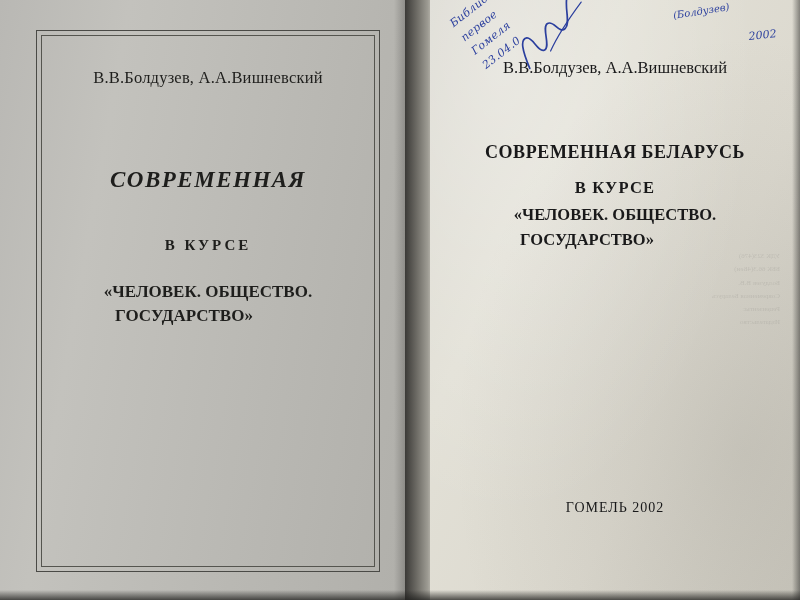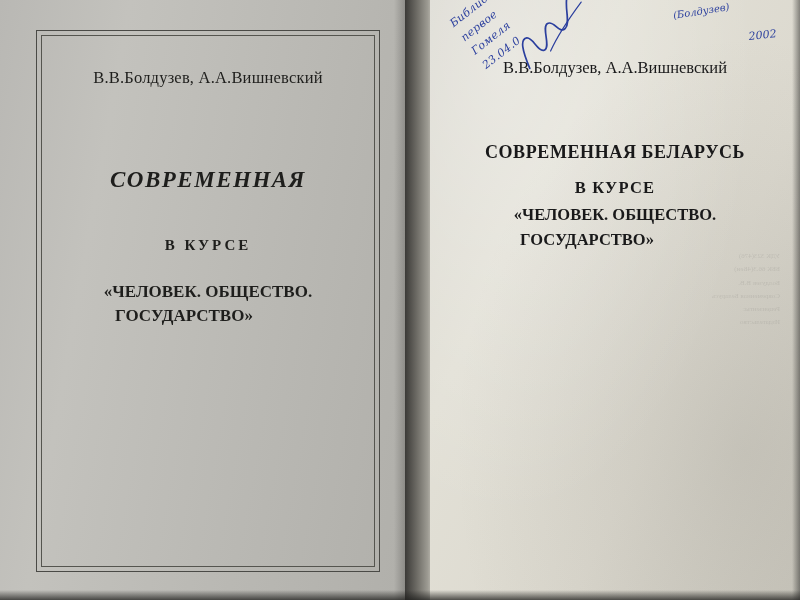--- a/index.html
+++ b/index.html
@@ -259,20 +259,21 @@
       <div>Издательство</div>
     </div>
 
     <div class="tp-authors">В.В.Болдузев,  А.А.Вишневский</div>
     <div class="tp-title">СОВРЕМЕННАЯ БЕЛАРУСЬ</div>
     <div class="tp-sub1">В  КУРСЕ</div>
     <div class="tp-sub2">
       <span>«ЧЕЛОВЕК.  ОБЩЕСТВО.</span>
       <span class="l2">ГОСУДАРСТВО»</span>
     </div>
+    <div class="tp-imprint">ГОМЕЛЬ 2002</div>
   </div>
 
   <div class="hand hand-note">
     <div>Библиотеке</div>
     <div>первое</div>
     <div>Гомеля</div>
     <div>23.04.0</div>
   </div>
 
   <div class="hand hand-sig">

